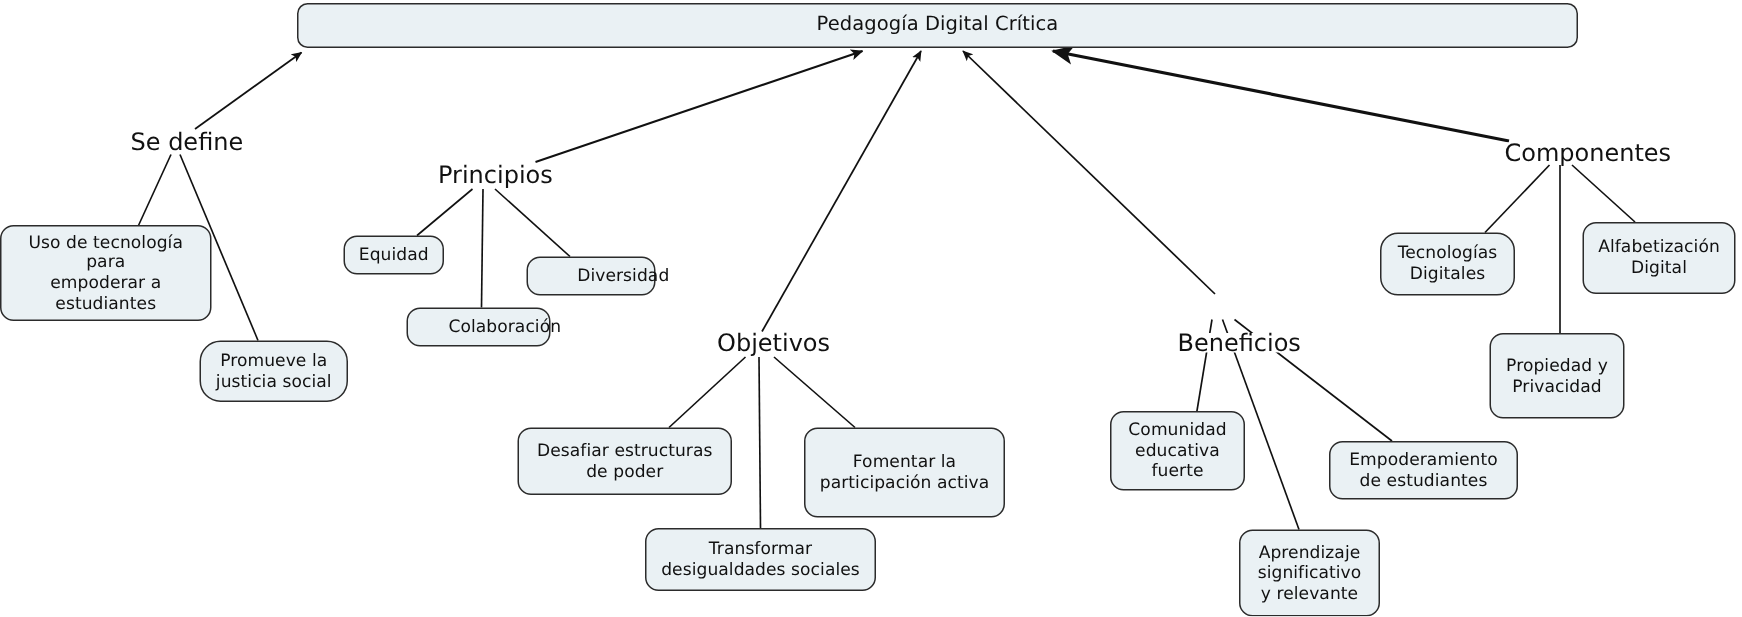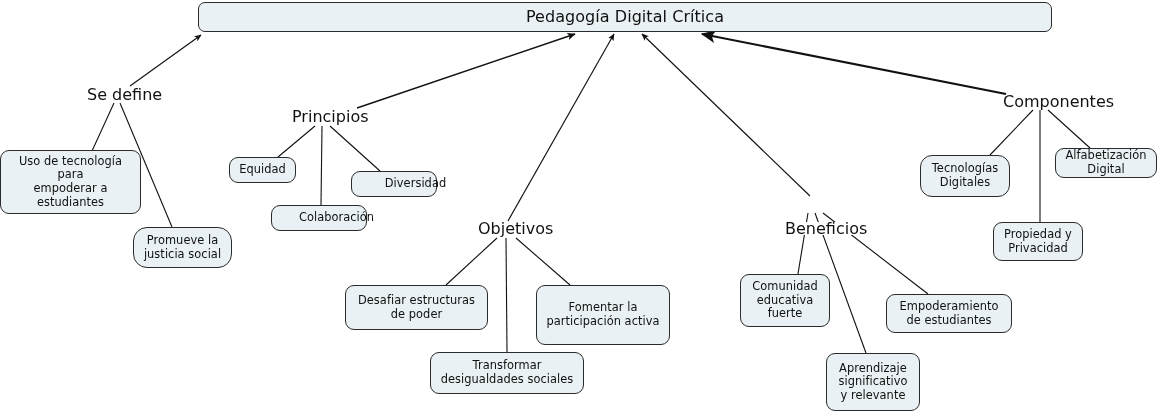--- a/index.html
+++ b/index.html
@@ -39,21 +39,21 @@
     color: #111111;
     font-size: 11.4px;
     line-height: 13.6px;
     letter-spacing: 0.05px;
     white-space: pre-line;
     padding: 2px 5px;
     z-index: 2;
   }
   .node.root {
     border-radius: 7px;
-    font-size: 16px;
+    font-size: 13px;
   }
   .link-label {
     position: absolute;
     color: #111111;
     font-size: 16px;
     line-height: 13px;
     background: #ffffff;
     white-space: nowrap;
     z-index: 3;
     padding: 0 1px;
@@ -166,22 +166,22 @@
   </div>
   <div class="node" style="left:886px; top:294px; width:126px; height:39px;">
     <span>Empoderamiento
 de estudiantes</span>
   </div>
 
   <div class="node" style="left:920px; top:155px; width:90px; height:42px;border-radius:12px;">
     <span>Tecnologías
 Digitales</span>
   </div>
-  <div class="node" style="left:993px; top:222px; width:90px; height:39px;">
+  <div class="node" style="left:993px; top:222px; width:90px; height:57px;">
     <span>Propiedad y
 Privacidad</span>
   </div>
-  <div class="node" style="left:1055px; top:148px; width:102px; height:30px;">
+  <div class="node" style="left:1055px; top:148px; width:102px; height:48px;">
     <span>Alfabetización
 Digital</span>
   </div>
 
 </div>
 
 </body></html>

